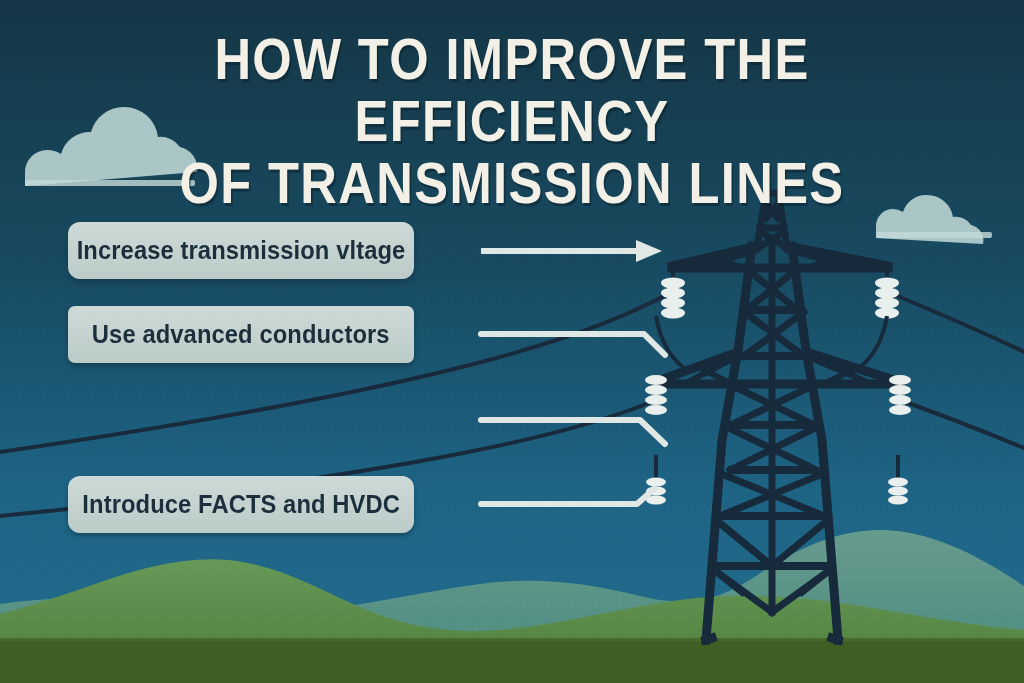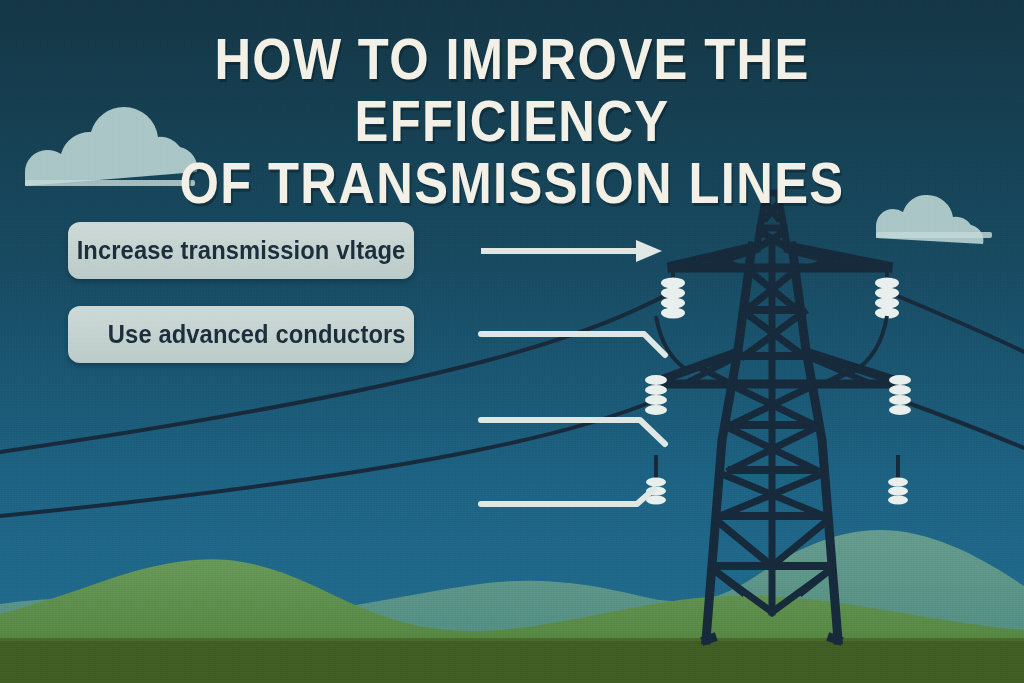--- a/index.html
+++ b/index.html
@@ -62,34 +62,34 @@
   .label-box {
     position: absolute;
     left: 68px;
     width: 346px;
     height: 57px;
     border-radius: 12px;
     background: linear-gradient(180deg, #ccd9d6 0%, #c2d1ce 55%, #b9cac7 100%);
     box-shadow: 0 3px 5px rgba(8,26,35,.35);
     display: flex;
     align-items: center;
-    justify-content: flex-end;
+    justify-content: center;
     z-index: 40;
   }
   .label-box .label-text {
     color: #1b2d3a;
     font-family: "Liberation Sans", sans-serif;
     font-weight: bold;
     font-size: 25px;
     letter-spacing: .1px;
     white-space: nowrap;
     transform: scaleX(.95);
   }
   #box-0 { top: 222px; }
-  #box-1 { top: 306px; }
+  #box-1 { top: 306px; border-radius: 7px; }
   #box-2 { top: 391px; }
   #box-3 { top: 476px; }
 
   
   #connectors {
     position: absolute;
     left: 0; top: 0;
     width: 1024px; height: 683px;
     z-index: 45;
     pointer-events: none;
@@ -344,15 +344,18 @@
       <path d="M481 504 L637 504 L654 489" stroke="#dfe7e4" stroke-width="6" fill="none" stroke-linecap="round" stroke-linejoin="round"></path>
     </g>
   </svg>
 
   <div class="label-box" id="box-0">
     <span class="label-text">Increase transmission vltage</span>
   </div>
   <div class="label-box" id="box-1">
     <span class="label-text">Use advanced conductors</span>
   </div>
+  <div class="label-box" id="box-3">
+    <span class="label-text">Introduce FACTS and HVDC</span>
+  </div>
 
   <div id="grain"></div>
 </div>
 
 </body></html>

